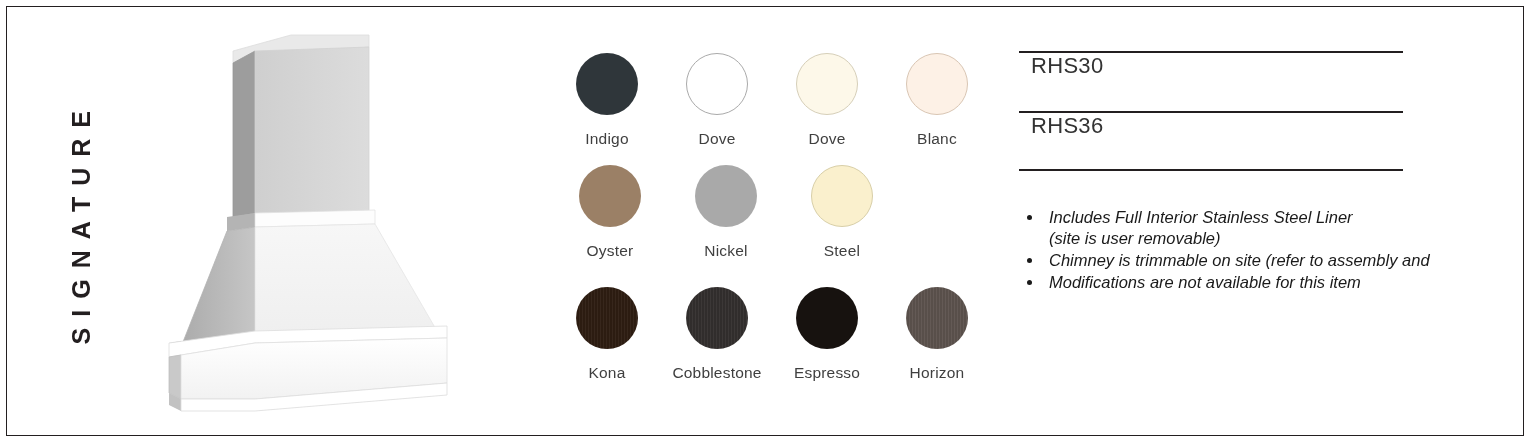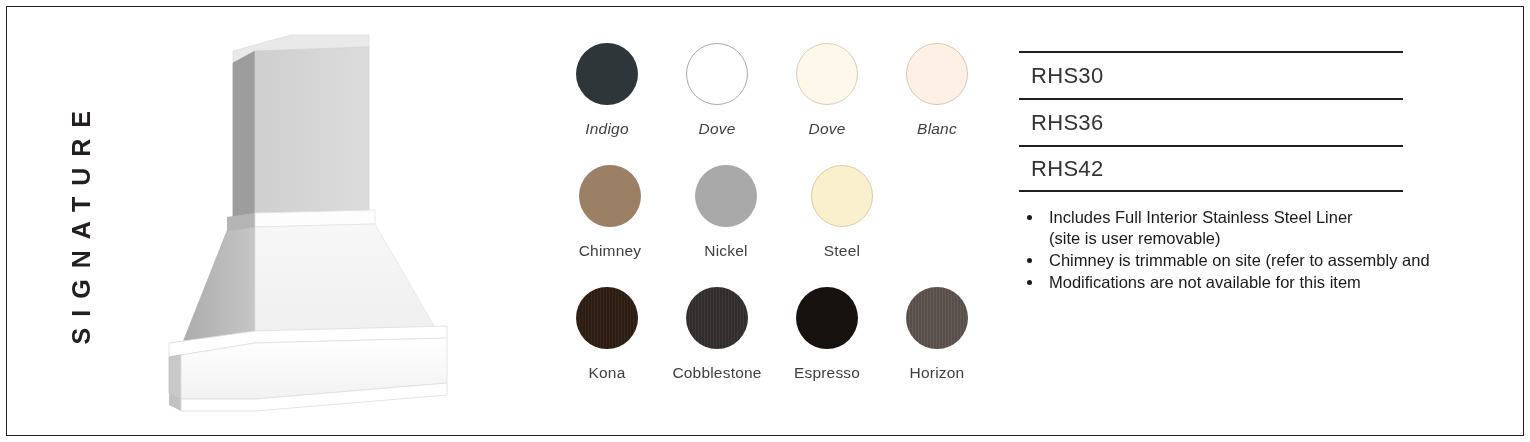--- a/index.html
+++ b/index.html
@@ -63,21 +63,21 @@
     width: 440px;
     height: 368px;
   }
   .swatch-row {
     position: absolute;
     left: 0;
     width: 440px;
     height: 118px;
     display: flex;
   }
-  .swatch-row.r1 { top: 0; font-style: italic; }
+  .swatch-row.r1 { top: 10px; }
   .swatch-row.r2 { top: 122px; }
   .swatch-row.r3 { top: 244px; text-align: right; }
 
   .swatch-cell {
     width: 116px;
     display: flex;
     flex-direction: column;
     align-items: center;
   }
   .swatch-dot {
@@ -110,24 +110,23 @@
   }
 
   
   .models {
     position: absolute;
     left: 1012px;
     top: 44px;
     width: 384px;
   }
   .model-row {
-    height: 47px;
+    height: 60px;
     border-top: 2px solid #231f20;
     display: flex;
-    align-items: center;
     padding-left: 12px;
   }
   .model-row:last-child { border-bottom: 2px solid #231f20; }
   .model-label {
     font-family: "Liberation Sans", sans-serif;
     font-size: 22px;
     font-weight: 300;
     color: #333333;
     letter-spacing: 0.3px;
   }
@@ -137,20 +136,21 @@
     position: absolute;
     left: 1012px;
     top: 200px;
     width: 430px;
   }
   .feature-item {
     position: relative;
     padding-left: 30px;
     margin-bottom: 1px;
     font-family: "Liberation Sans", sans-serif;
+    font-style: italic;
     font-size: 16.5px;
     line-height: 21px;
     color: #1a1a1a;
   }
   .feature-bullet {
     position: absolute;
     left: 8px;
     top: 8px;
     width: 5px;
     height: 5px;
@@ -231,21 +231,21 @@
       </div>
       <div class="swatch-cell">
         <div class="swatch-dot" style="background:#fdf1e6; border:1px solid #d9c6b4;"></div>
         <div class="swatch-name">Blanc</div>
       </div>
     </div>
 
     <div class="swatch-row r2">
       <div class="swatch-cell">
         <div class="swatch-dot" style="background:#9b8066;"></div>
-        <div class="swatch-name">Chimney</div>
+        <div class="swatch-name">Oyster</div>
       </div>
       <div class="swatch-cell">
         <div class="swatch-dot" style="background:#a9a9a9;"></div>
         <div class="swatch-name">Nickel</div>
       </div>
       <div class="swatch-cell">
         <div class="swatch-dot" style="background:#faf0cd; border:1px solid #d8cfa8;"></div>
         <div class="swatch-name">Steel</div>
       </div>
     </div>
@@ -269,23 +269,20 @@
       </div>
     </div>
   </div>
 
   <div class="models">
     <div class="model-row">
       <span class="model-label">RHS30</span>
     </div>
     <div class="model-row">
       <span class="model-label">RHS36</span>
-    </div>
-    <div class="model-row">
-      <span class="model-label">RHS42</span>
     </div>
   </div>
 
   <div class="features">
     <div class="feature-item">
       <span class="feature-bullet"></span>
       <span class="feature-line">Includes Full Interior Stainless Steel Liner</span>
       <span class="feature-line">(site is user removable)</span>
     </div>
     <div class="feature-item">

